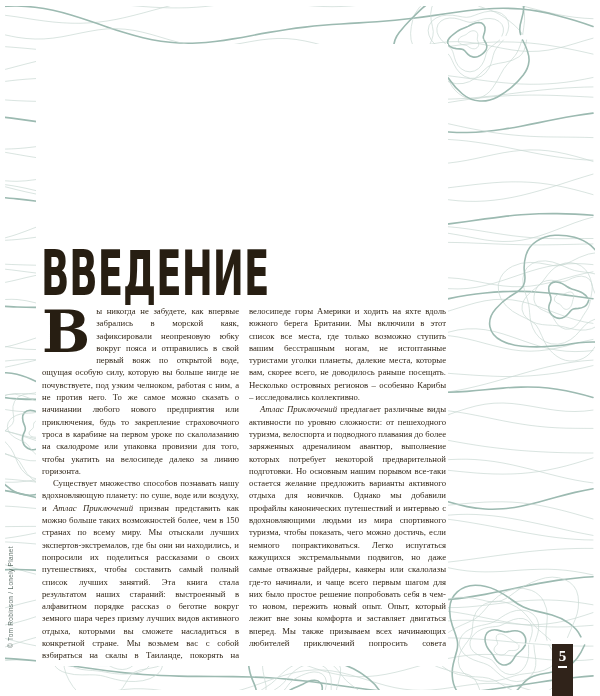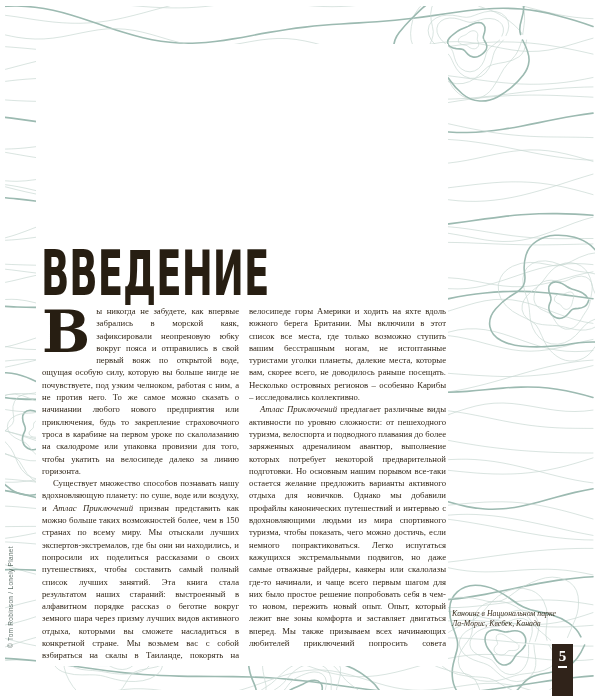--- a/index.html
+++ b/index.html
@@ -160,24 +160,20 @@
   </svg>
 
   <h1 class="page-title">ВВЕДЕНИЕ</h1>
 
   <div class="columns">
       <p class="para"><span class="dropcap">В</span><span>ы никогда не забудете, как впервые забрались в морской каяк, зафиксировали неопреновую юбку вокруг пояса и отправились в свой первый вояж по открытой воде, ощущая особую силу, которую вы больше нигде не почувствуете, под узким челноком, работая с ним, а не против него. То же самое можно сказать о начинании любого нового предприятия или приключения, будь то закрепление страховочного троса в карабине на первом уроке по скалолазанию на скалодроме или упаковка провизии для того, чтобы укатить на велосипеде далеко за линию горизонта.</span></p>
       <p class="para indent"><span>Существует множество способов познавать нашу вдохновляющую планету: по суше, воде или воздуху, и </span><i>Атлас Приключений</i><span> призван представить как можно больше таких возможностей более, чем в 150 странах по всему миру. Мы отыскали лучших экспертов-экстремалов, где бы они ни находились, и попросили их поделиться рассказами о своих путешествиях, чтобы составить самый полный список лучших занятий. Эта книга стала результатом наших стараний: выстроенный в алфавитном порядке рассказ о беготне вокруг земного шара через призму лучших видов активного отдыха, которыми вы сможете насладиться в конкретной стране. Мы возьмем вас с собой взбираться на скалы в Таиланде, покорять на велосипеде горы Америки и ходить на яхте вдоль южного берега Британии. Мы включили в этот список все места, где только возможно ступить вашим бесстрашным ногам, не истоптанные туристами уголки планеты, далекие места, которые вам, скорее всего, не доводилось раньше посещать. Несколько островных регионов – особенно Карибы – исследовались коллективно.</span></p>
       <p class="para indent"><i>Атлас Приключений</i><span> предлагает различные виды активности по уровню сложности: от пешеходного туризма, велоспорта и подводного плавания до более заряженных адреналином авантюр, выполнение которых потребует некоторой предварительной подготовки. Но основным нашим порывом все-таки остается желание предложить варианты активного отдыха для новичков. Однако мы добавили профайлы канонических путешествий и интервью с вдохновляющими людьми из мира спортивного туризма, чтобы показать, чего можно достичь, если немного попрактиковаться. Легко испугаться кажущихся экстремальными подвигов, но даже самые отважные райдеры, каякеры или скалолазы где-то начинали, и чаще всего первым шагом для них было простое решение попробовать себя в чем-то новом, пережить новый опыт. Опыт, который лежит вне зоны комфорта и заставляет двигаться вперед. Мы также призываем всех начинающих любителей приключений попросить совета экспертов касательно выбора снаряжения и правильного обучения!</span></p>
     </div>
 
-  <div class="photo-caption">
-    <div>Каноинг в Национальном парке</div>
-    <div>Ла-Морис, Квебек, Канада</div>
-  </div>
 
   <div class="photo-credit">© Tom Robinson / Lonely Planet</div>
 
   <div class="page-number-box">
     <span class="page-number">5</span>
     <span class="pn-rule"></span>
   </div>
 
 </div>
 

